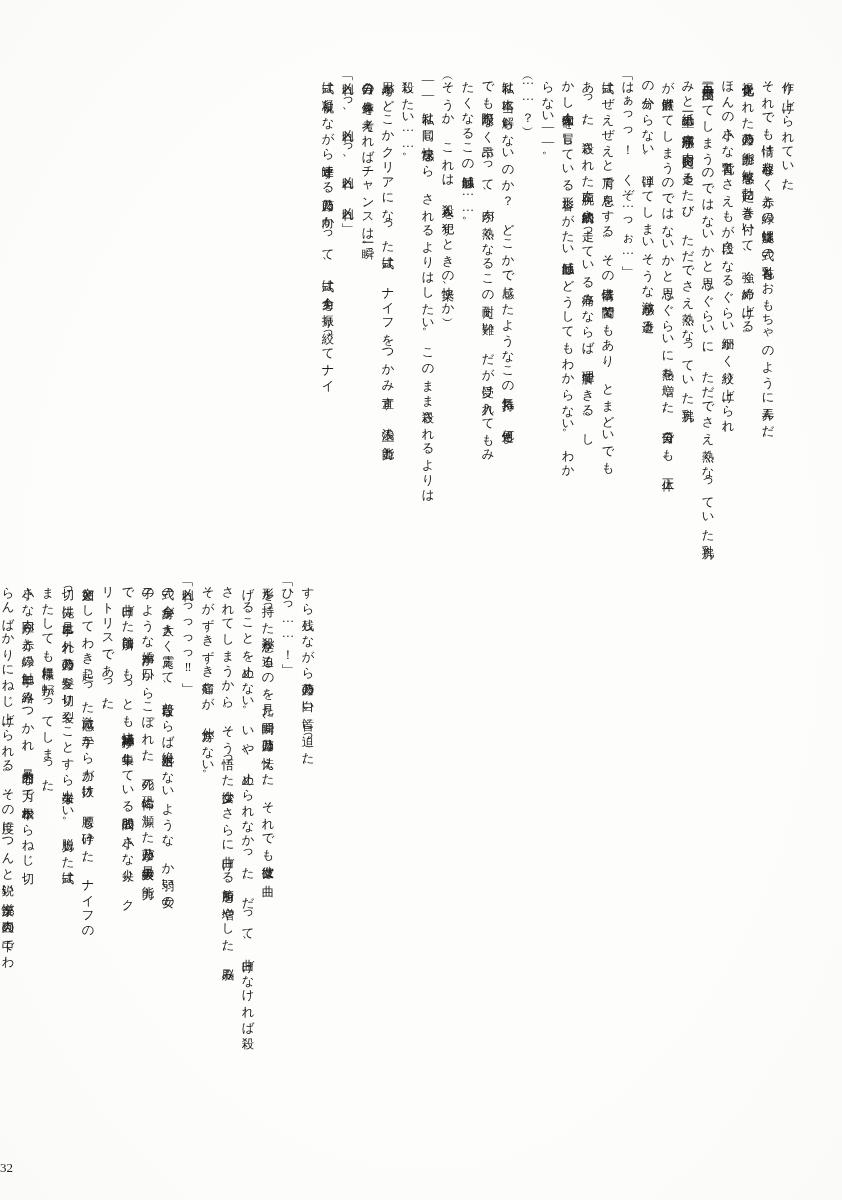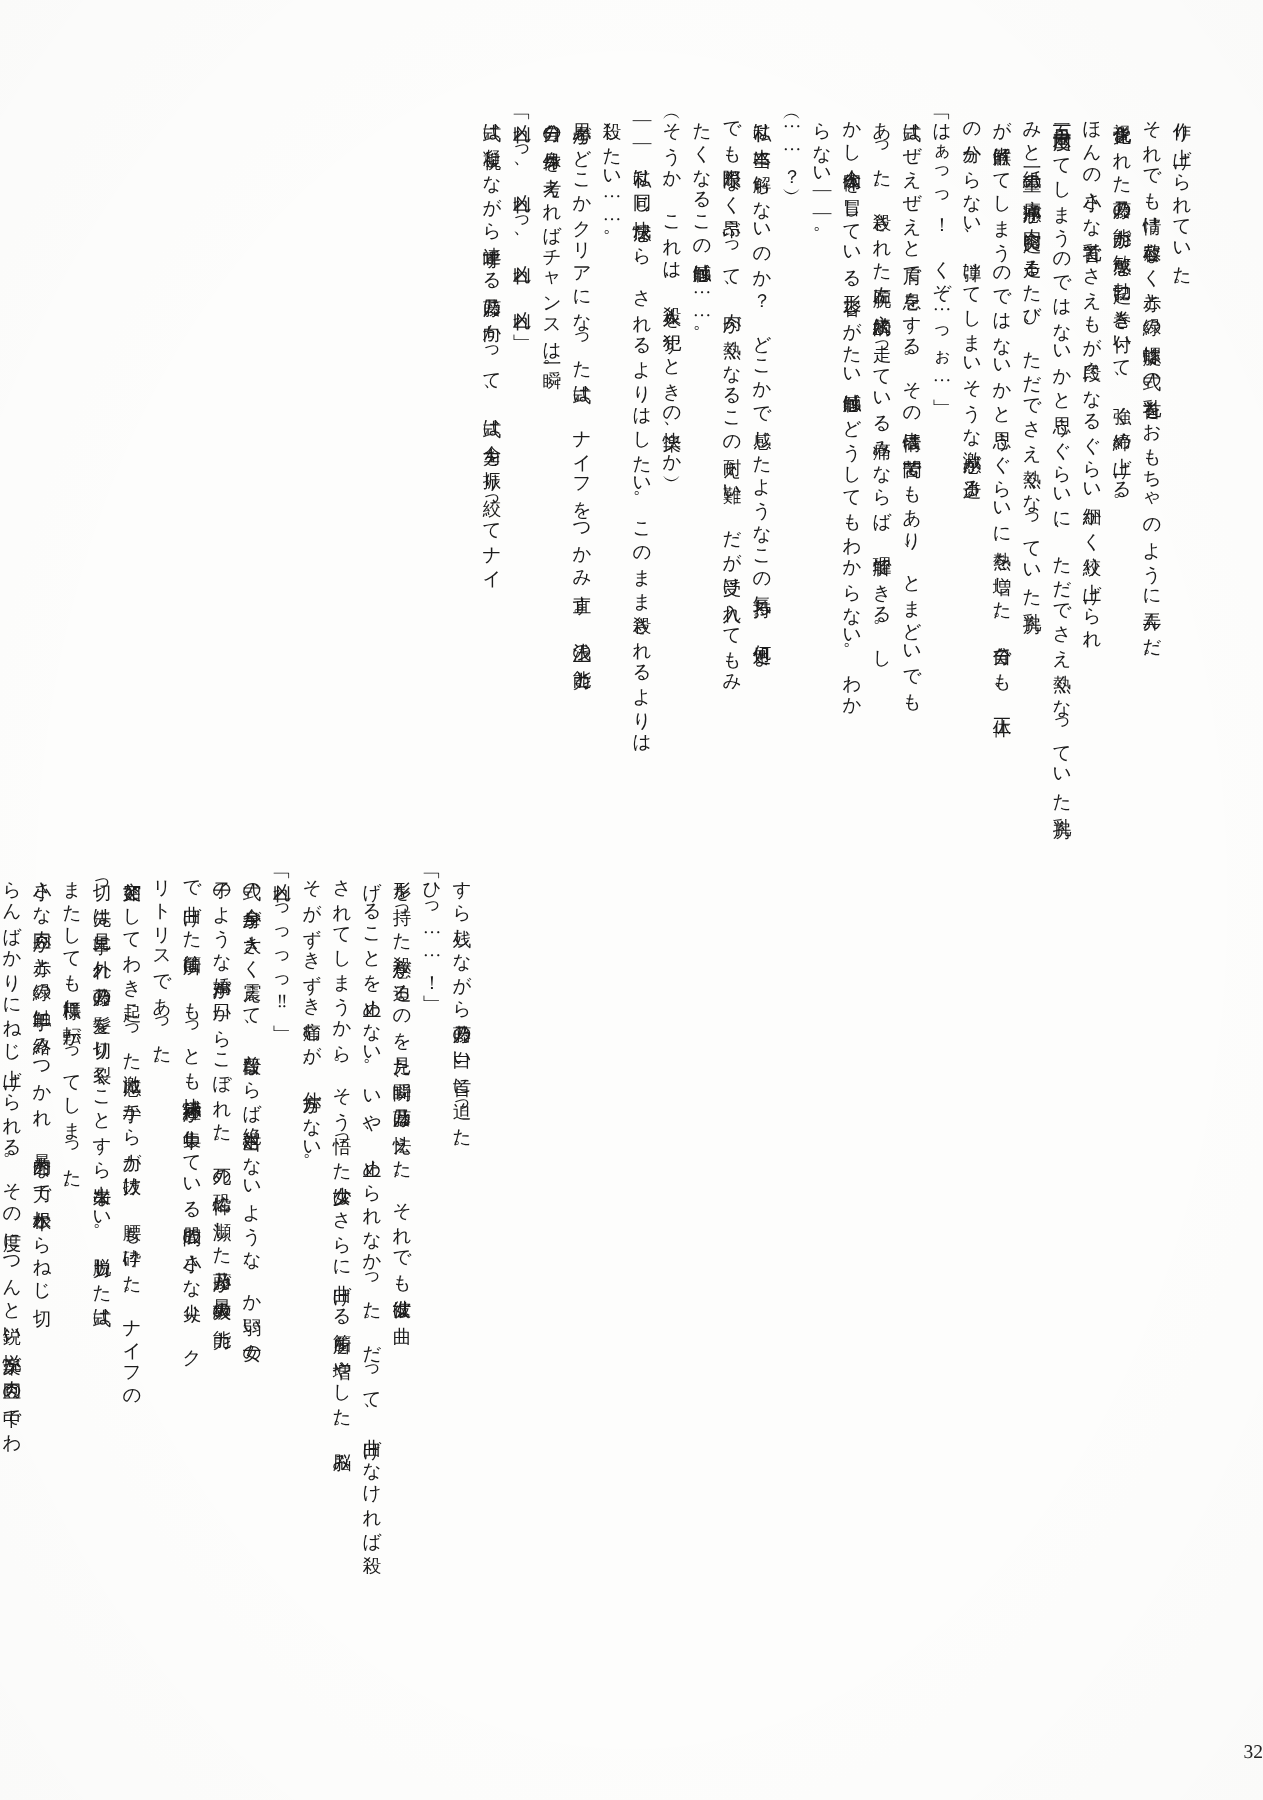--- a/index.html
+++ b/index.html
@@ -71,21 +71,21 @@
 
   .col-ind {
     padding-top: 14px;
   }
 
   .page-number {
     position: absolute;
     bottom: 24px;
     left: 0;
     right: 0;
-    text-align: right;
+    text-align: left;
     font-family: "Liberation Serif", "DejaVu Serif", serif;
     font-size: 13px;
     color: #222;
     margin-top: 15px;
   }
 </style>
 </head>
 <body>
 
 <div class="page">

